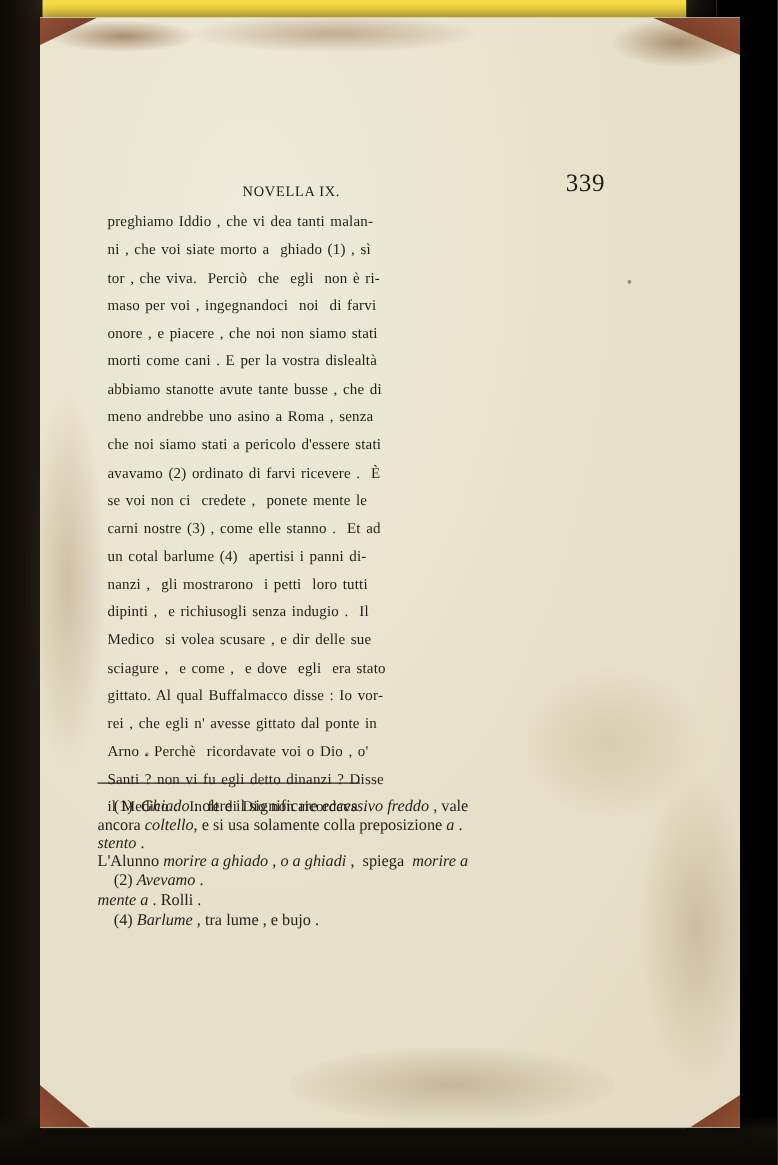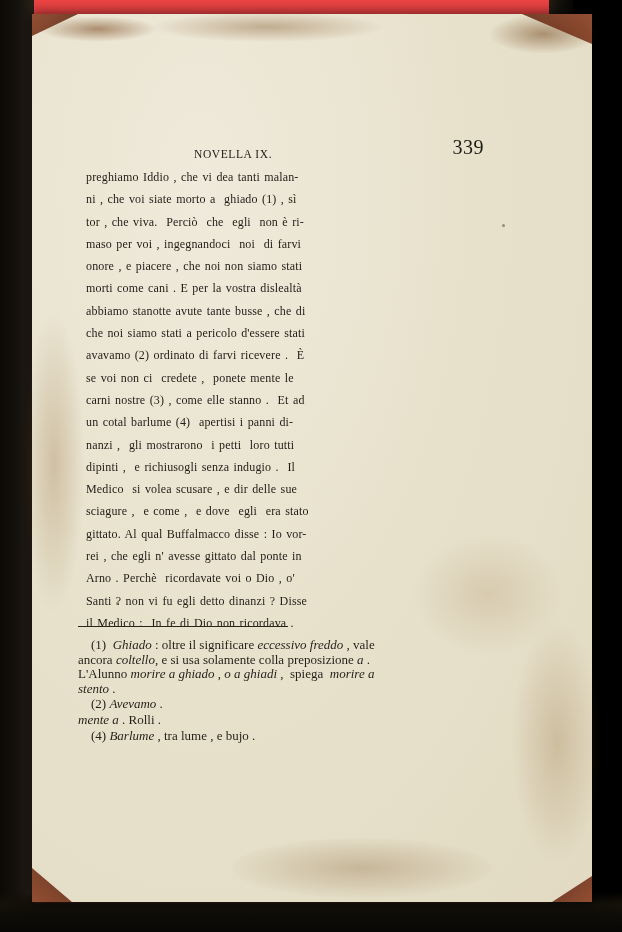--- a/index.html
+++ b/index.html
@@ -12,21 +12,21 @@
     height: 932px;
     overflow: hidden;
     font-family: "Liberation Serif", serif;
   }
 
   
   #scan {
     position: relative;
     width: 573px;
     height: 932px;
-    background: #ef4444;
+    background: #fde047;
   }
 
   
   #gutter-left {
     position: absolute;
     left: 0; top: 0;
     width: 34px; height: 932px;
     background: linear-gradient(to right, #0a0906 0%, #17130e 55%, #2a2219 100%);
   }
   #gutter-right {
@@ -219,20 +219,21 @@
       </div>
 
       <div id="body">
           <span class="ln">preghiamo Iddio , che vi dea tanti malan-</span>
           <span class="ln">ni , che voi siate morto a  ghiado (1) , sì</span>
           <span class="ln">tor , che viva.  Perciò  che  egli  non è ri-</span>
           <span class="ln">maso per voi , ingegnandoci  noi  di farvi</span>
           <span class="ln">onore , e piacere , che noi non siamo stati</span>
           <span class="ln">morti come cani . E per la vostra dislealtà</span>
           <span class="ln">abbiamo stanotte avute tante busse , che di</span>
+          <span class="ln">meno andrebbe uno asino a Roma , senza</span>
           <span class="ln">che noi siamo stati a pericolo d'essere stati</span>
           <span class="ln">avavamo (2) ordinato di farvi ricevere .  È</span>
           <span class="ln">se voi non ci  credete ,  ponete mente le</span>
           <span class="ln">carni nostre (3) , come elle stanno .  Et ad</span>
           <span class="ln">un cotal barlume (4)  apertisi i panni di-</span>
           <span class="ln">nanzi ,  gli mostrarono  i petti  loro tutti</span>
           <span class="ln">dipinti ,  e richiusogli senza indugio .  Il</span>
           <span class="ln">Medico  si volea scusare , e dir delle sue</span>
           <span class="ln">sciagure ,  e come ,  e dove  egli  era stato</span>
           <span class="ln">gittato. Al qual Buffalmacco disse : Io vor-</span>
@@ -243,22 +244,22 @@
         </div>
 
     </div>
 
     <div id="fn-rule"></div>
 
     <div id="footnotes">
         <span class="fn">
           <span class="fl">    (1)  <i>Ghiado</i> : oltre il significare <i>eccessivo freddo</i> , vale</span>
           <span class="fl">ancora <i>coltello</i>, e si usa solamente colla preposizione <i>a</i> .</span>
+          <span class="fl"><i>stento</i> .</span>
           <span class="fl">L'Alunno <i>morire a ghiado</i> , <i>o a ghiadi</i> ,  spiega  <i>morire a</i></span>
-          <span class="fl"><i>stento</i> .</span>
         </span>
         <span class="fn">
           <span class="fl">    (2) <i>Avevamo</i> .</span>
         </span>
         <span class="fn">
           <span class="fl"><i>mente a</i> . Rolli .</span>
         </span>
         <span class="fn">
           <span class="fl">    (4) <i>Barlume</i> , tra lume , e bujo .</span>
         </span>

